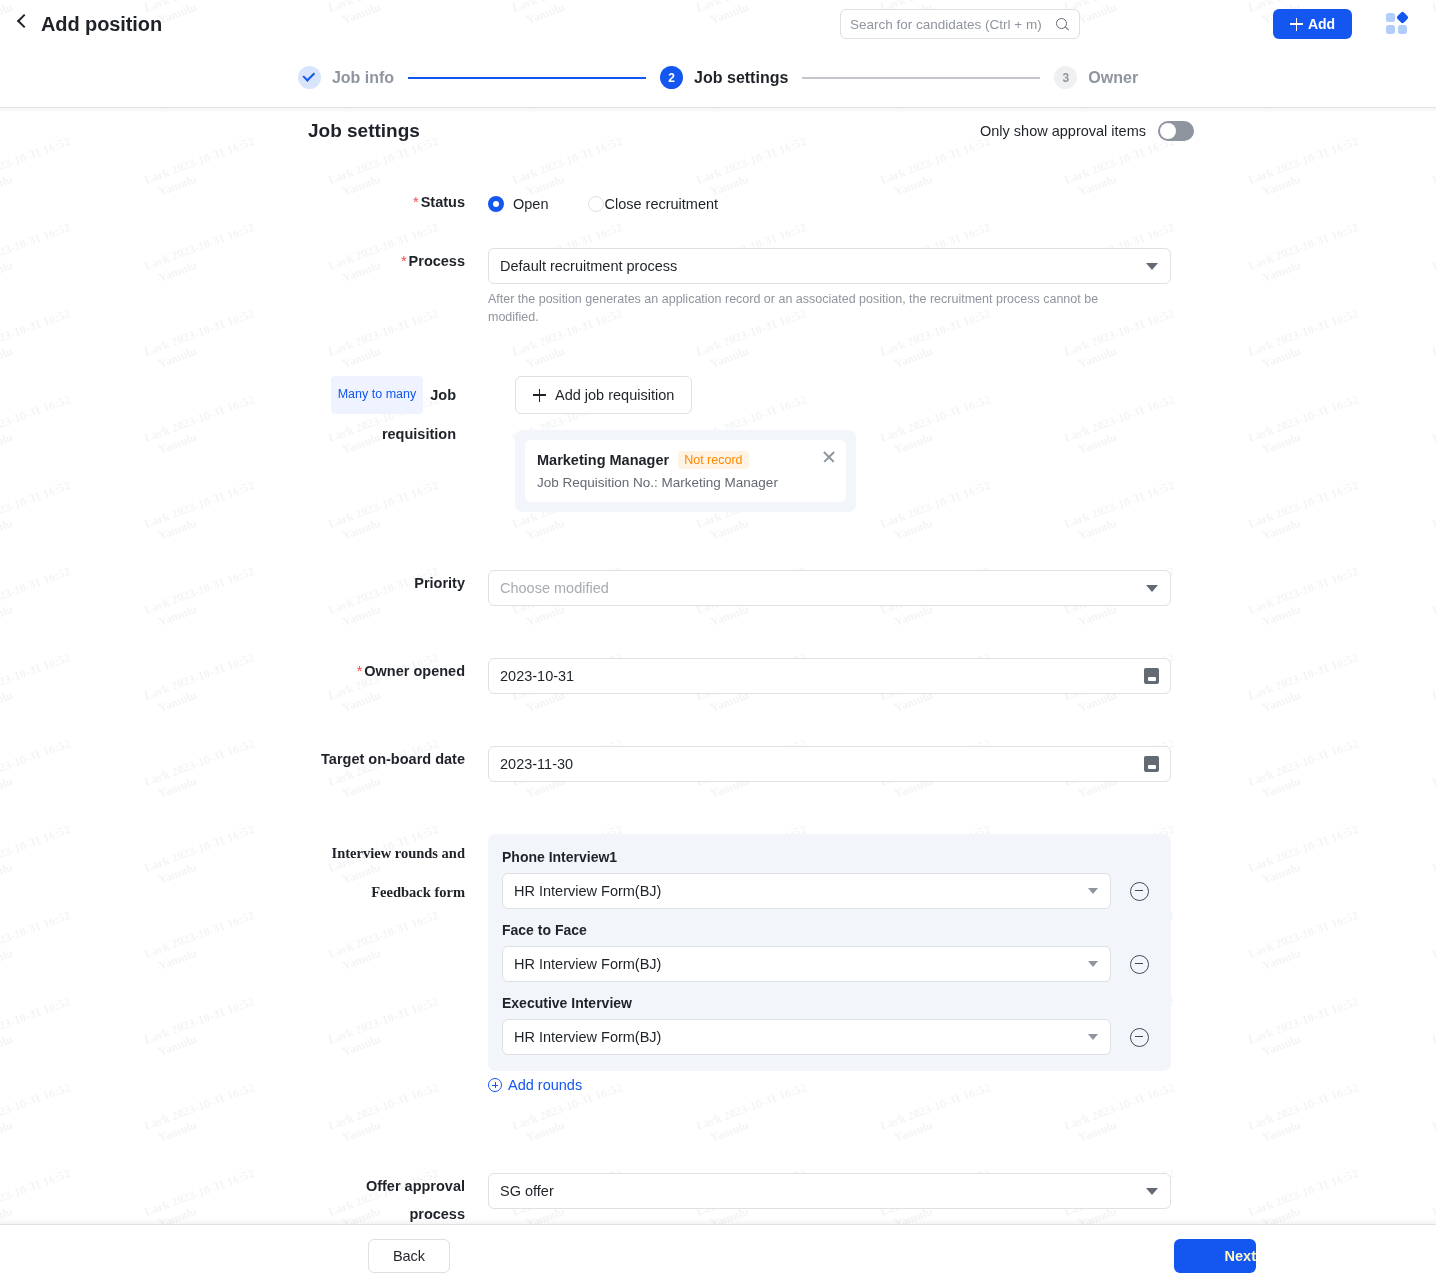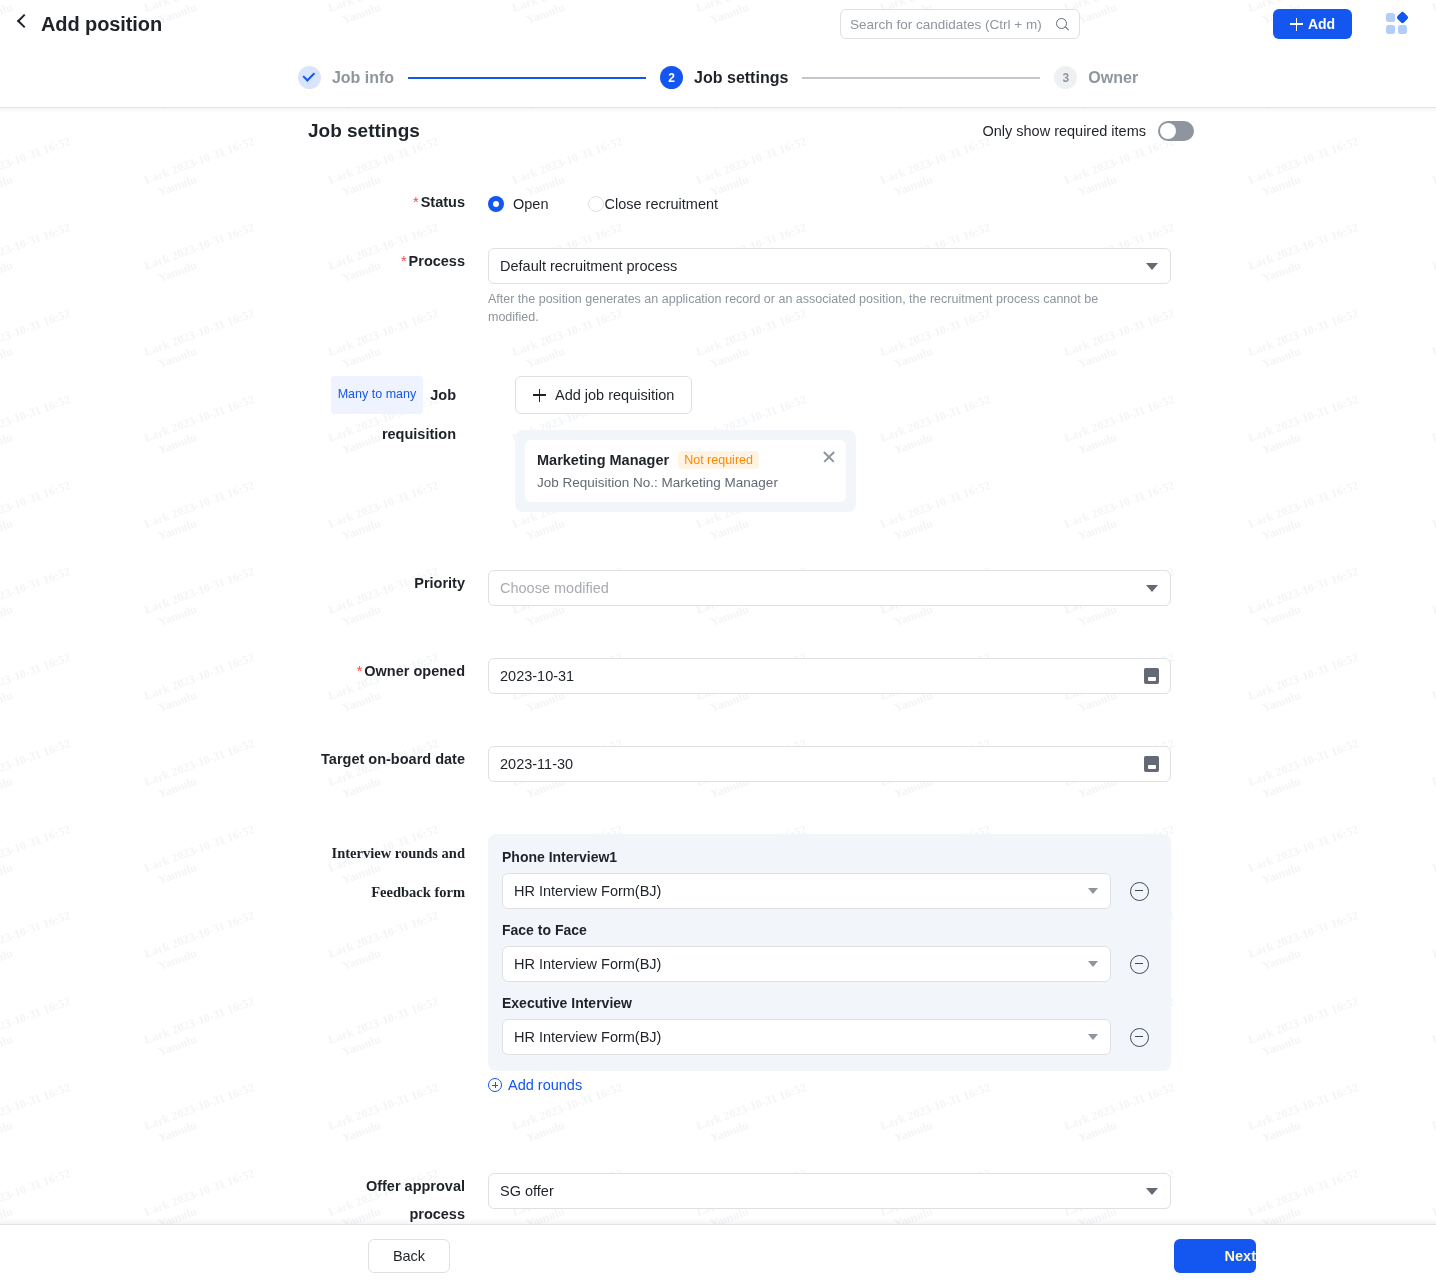--- a/index.html
+++ b/index.html
@@ -725,21 +725,21 @@
     <div class="step-dot todo">3</div>
     <span class="step-label muted">Owner</span>
   </div>
 </div>
 
 <div class="content">
 
   <div class="section-head">
     <div class="section-title">Job settings</div>
     <div class="req-toggle-wrap">
-      <span class="req-toggle-label">Only show required items</span>
+      <span class="req-toggle-label">Only show approval items</span>
       <div class="toggle">
         <span class="knob"></span>
       </div>
     </div>
   </div>
 
   <div class="row" style="top:80px; left:308px;">
     <div class="flabel"><span class="star">*</span><span>Status</span></div>
     <div class="field" style="display:flex; align-items:center; gap:40px; padding-top:3px;">
       <label style="display:flex; align-items:center; gap:9px; cursor:pointer;">
@@ -773,21 +773,21 @@
     </div>
     <div class="field">
       <button class="ghost-btn">
         <span class="plus-dark"></span>
         <span>Add job requisition</span>
       </button>
       <div class="req-panel">
         <div class="req-card">
           <div class="req-card-title">
             <span>Marketing Manager</span>
-            <span class="badge-notstarted">Not required</span>
+            <span class="badge-notstarted">Not record</span>
           </div>
           <div class="req-card-sub">Job Requisition No.: Marketing Manager</div>
           <span class="close-x"></span>
         </div>
       </div>
     </div>
   </div>
 
   <div class="row" style="top:461px; left:308px;">
     <div class="flabel">Priority</div>

